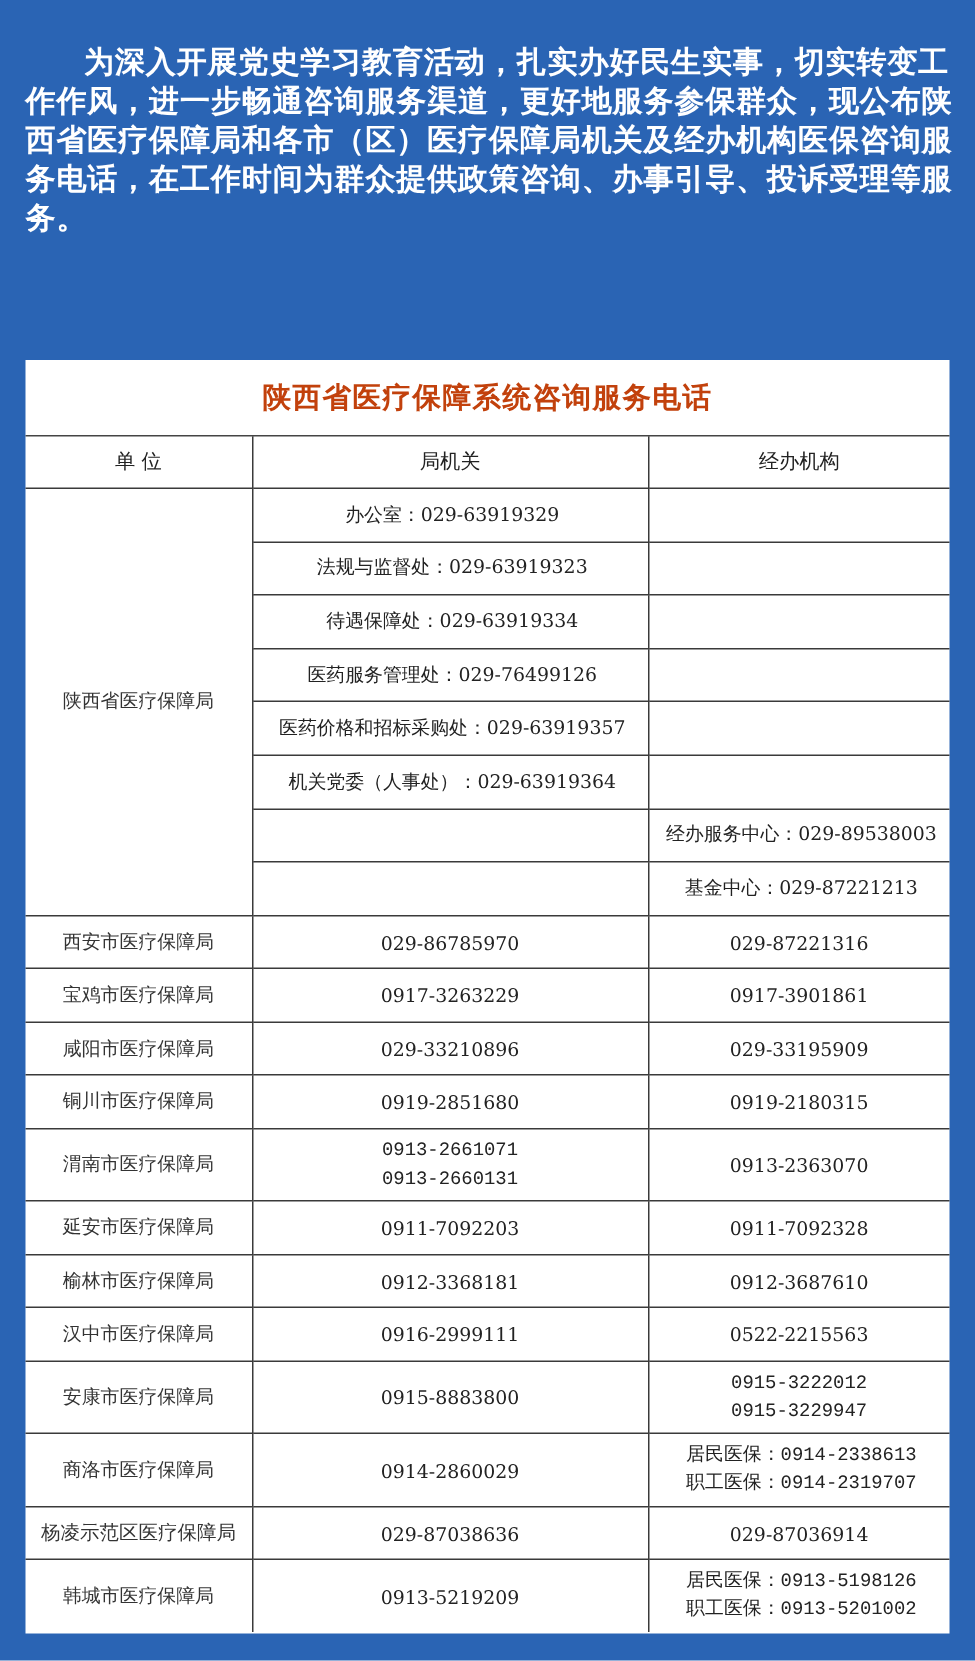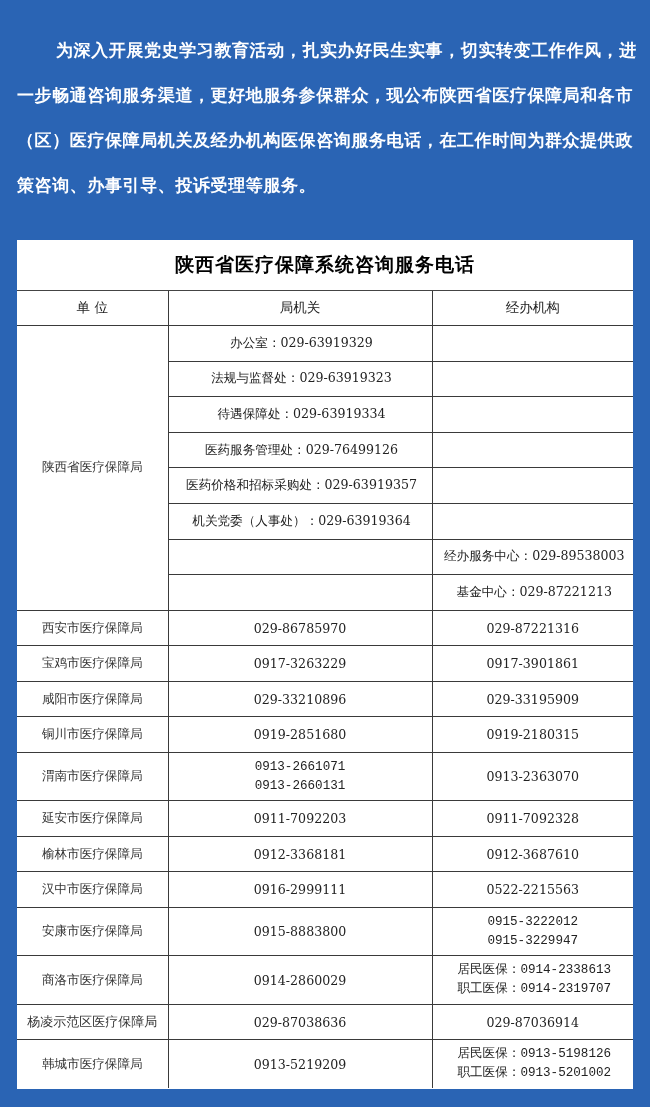--- a/index.html
+++ b/index.html
@@ -3,39 +3,39 @@
 <meta charset="utf-8">
 <style>
   html, body { margin: 0; padding: 0; }
   body {
     width: 650px; height: 1107px; overflow: hidden;
     background: #2a64b4;
     font-family: "DejaVu Sans", "Liberation Sans", sans-serif;
   }
   .intro {
     position: absolute; left: 17px; top: 28px; width: 620px;
-    color: #ffffff; font-size: 17px; font-weight: bold;
-    line-height: 45px; letter-spacing: 0.6px;
+    color: #ffffff; font-size: 20px; font-weight: bold;
+    line-height: 26px; letter-spacing: 0.6px;
     text-indent: 39px;
   }
   .table-wrap {
     position: absolute; left: 17px; top: 240px; width: 616px; height: 849px;
     background: #ffffff;
   }
   table {
     border-collapse: collapse; width: 616px; table-layout: fixed;
     font-family: "DejaVu Serif", "Liberation Serif", serif;
     color: #222;
   }
   td, th { border: 1px solid #3a3a3a; padding: 0; font-weight: normal; }
   .title-row td {
     border: none; border-bottom: 1.5px solid #444;
     height: 50px; text-align: center;
     font-family: "DejaVu Sans", "Liberation Sans", sans-serif;
-    font-size: 19px; font-weight: bold; color: #000000; letter-spacing: 1px;
+    font-size: 19px; font-weight: bold; color: #c2410c; letter-spacing: 1px;
   }
   .hdr td { height: 34px; text-align: center; font-size: 13.5px; font-family: "DejaVu Sans", "Liberation Sans", sans-serif; }
   .sub td { height: 34.6px; font-size: 12.6px; }
   .left { text-align: center; padding-left: 3px; white-space: nowrap; }
   .center { text-align: center; }
   .unit { text-align: center; font-size: 12.6px; white-space: nowrap; color: #333; }
   .city td { font-size: 12.6px; }
   .h35 td { height: 34.5px; }
   .h48 td { height: 47.5px; }
   .ln { display: block; line-height: 19px; font-family: Liberation Mono, monospace; }

